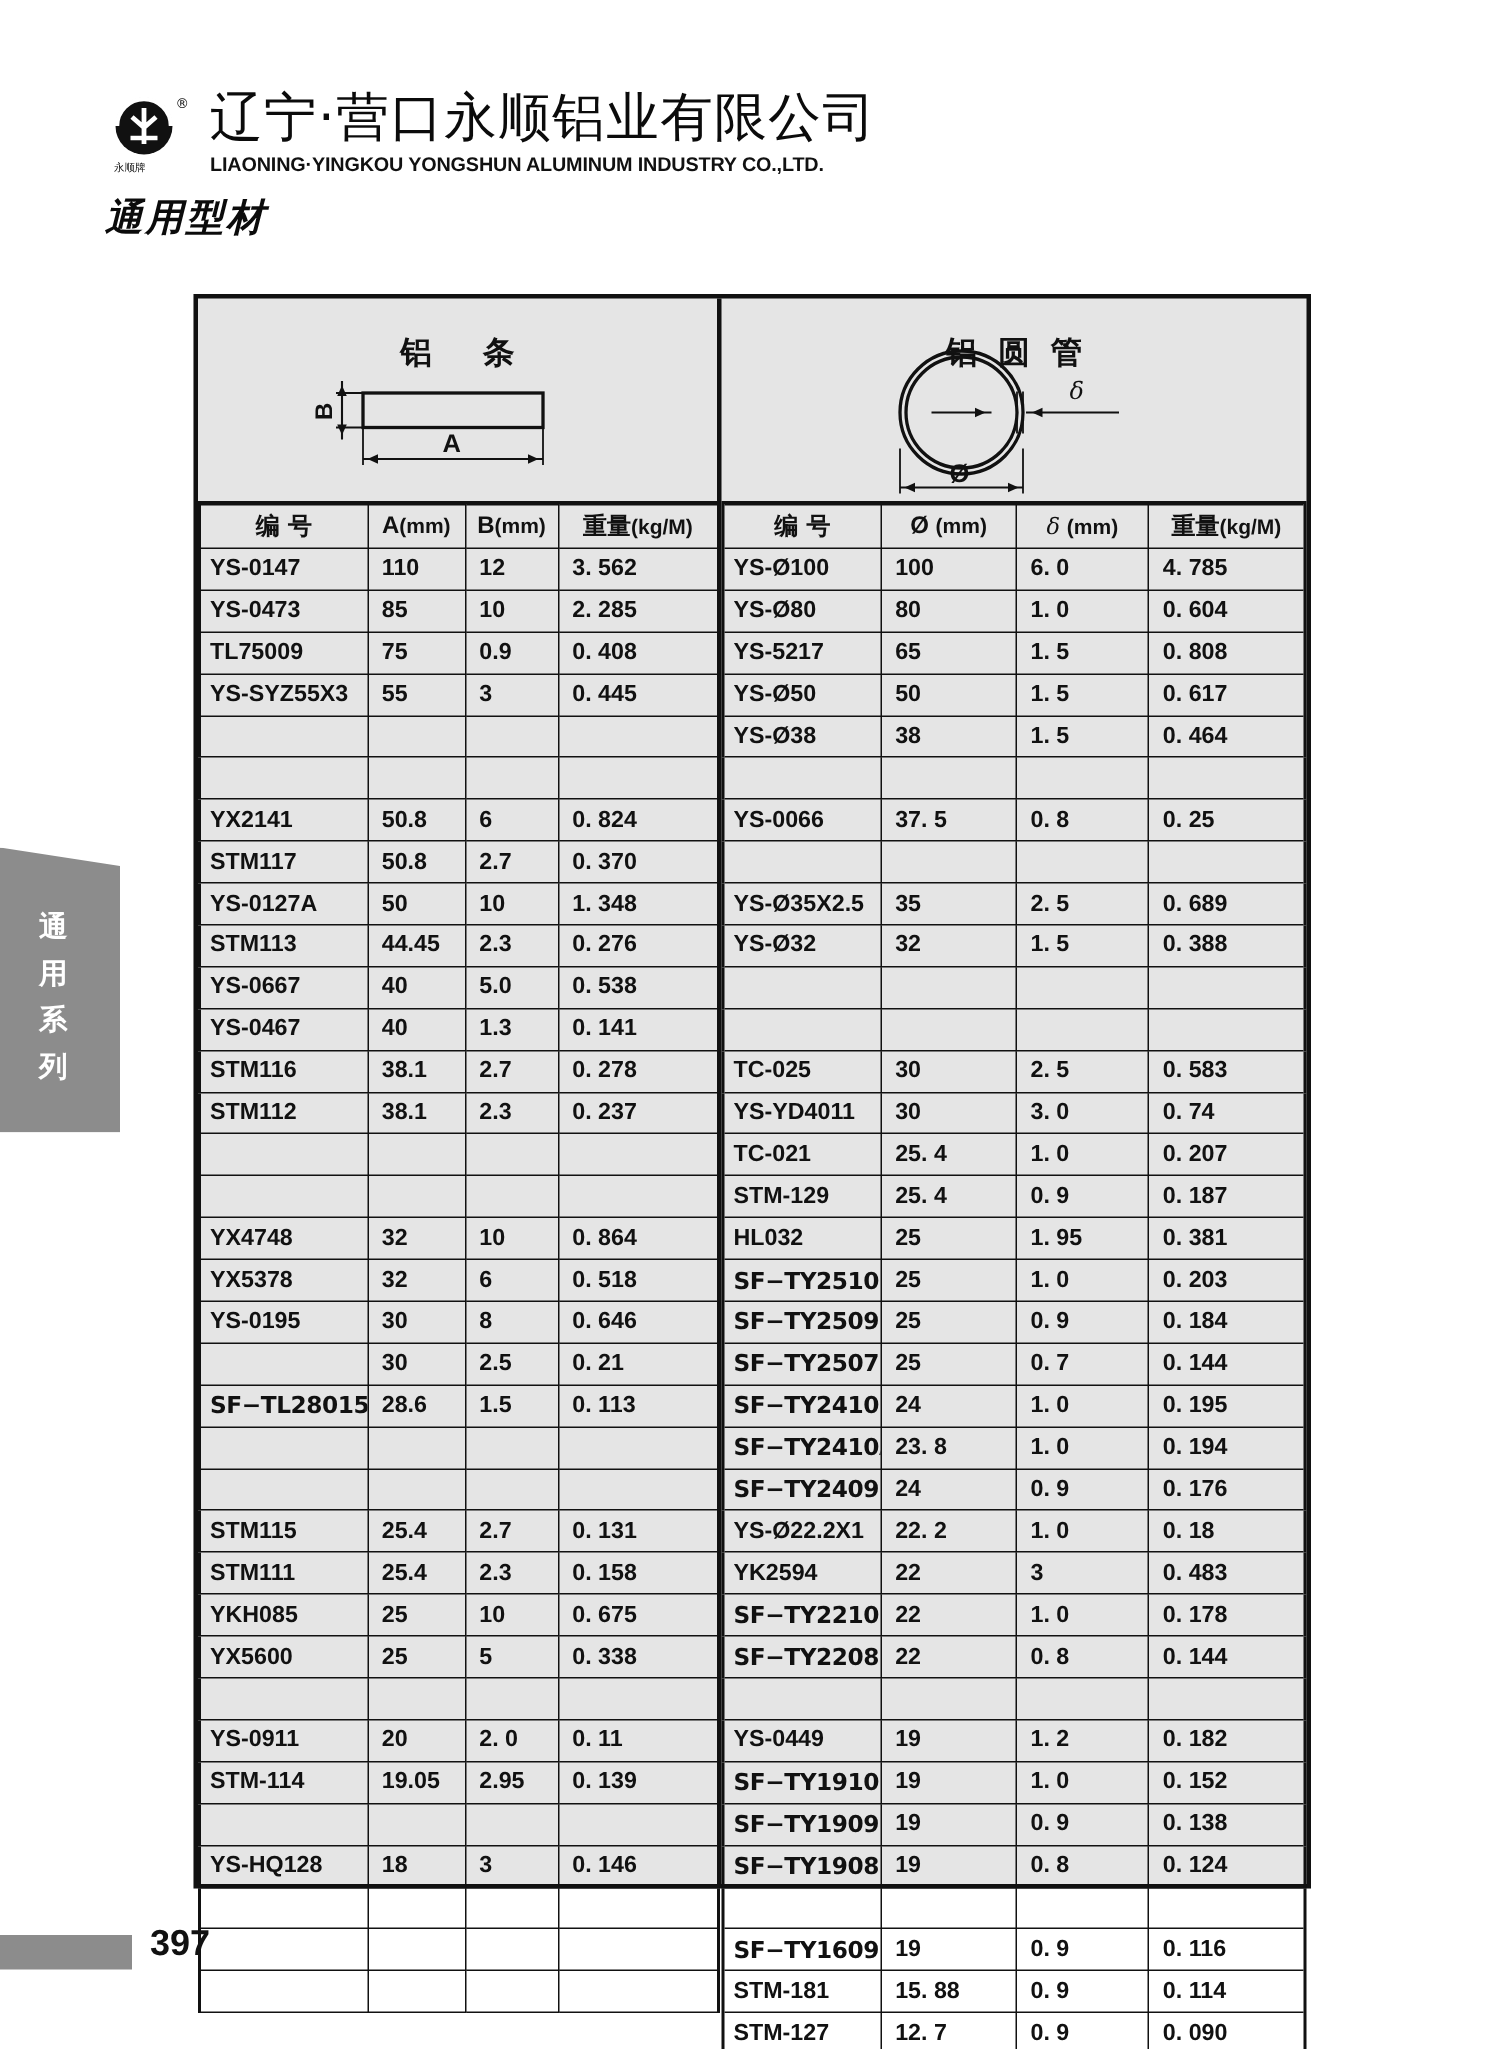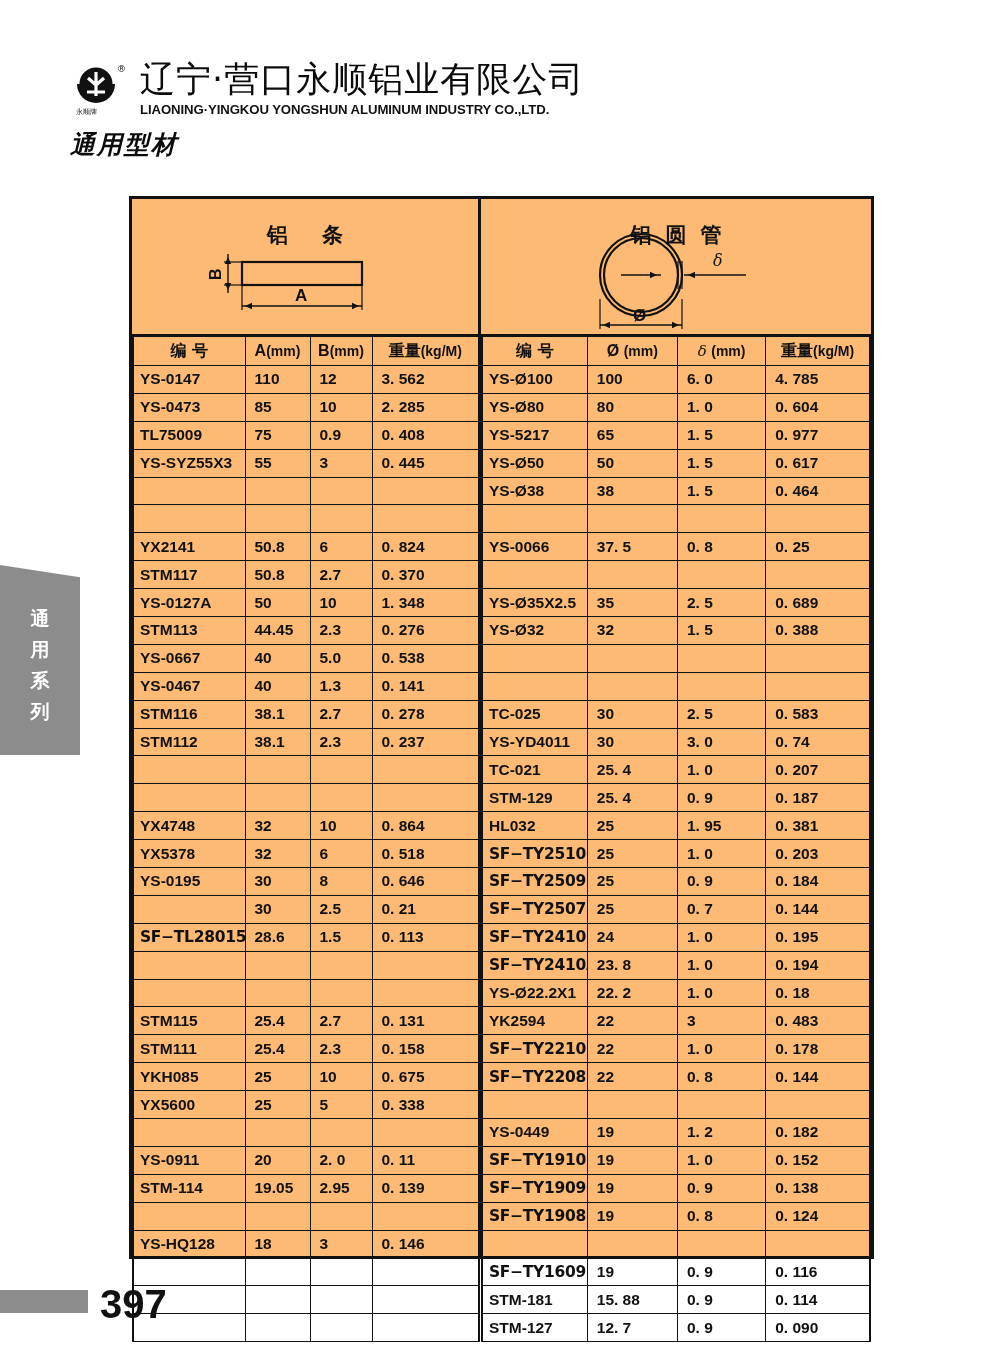--- a/index.html
+++ b/index.html
@@ -43,39 +43,39 @@
   }
   #side-tab .shape{
     position:absolute;inset:0;
     background:#8c8c8c;
     clip-path:polygon(0% 0%, 100% 6.5%, 100% 100%, 0% 100%);
   }
   #side-tab .label{
     position:absolute;left:26px;top:38px;
     width:28px;
     font-size:19px;font-weight:bold;color:#ffffff;
-    line-height:31px;text-align:center;letter-spacing:0px;
+    line-height:31px;letter-spacing:0px;
     font-family:"DejaVu Sans","Liberation Sans",sans-serif;
   }
 
   
   #footer{position:absolute;left:0px;top:1288px;width:300px;height:40px;}
   #footer .bar{position:absolute;left:0;top:2px;width:88px;height:23px;background:#8c8c8c;}
   #footer .pageno{
     position:absolute;left:100px;top:-6px;
-    font-size:40px;font-weight:bold;color:#111;
+    font-size:24px;font-weight:bold;color:#111;
     font-family:"Liberation Sans",sans-serif;
   }
 
   
   #frame{
     position:absolute;left:129px;top:196px;
     width:745px;height:1063px;
     border:3px solid #111;
-    background:#fdba74;
+    background:#e5e5e5;
     box-sizing:border-box;
   }
   .panes{display:flex;width:100%;height:100%;}
   .pane{box-sizing:border-box;}
   .pane.left{width:349px;border-right:3px solid #111;}
   .pane.right{width:390px;}
 
   
   .diagram{
     position:relative;height:137px;box-sizing:border-box;
@@ -473,21 +473,21 @@
             <tr>
               <td>YS-Ø80</td>
               <td class="num">80</td>
               <td class="num">1. 0</td>
               <td class="num">0. 604</td>
             </tr>
             <tr>
               <td>YS-5217</td>
               <td class="num">65</td>
               <td class="num">1. 5</td>
-              <td class="num">0. 977</td>
+              <td class="num">0. 808</td>
             </tr>
             <tr>
               <td>YS-Ø50</td>
               <td class="num">50</td>
               <td class="num">1. 5</td>
               <td class="num">0. 617</td>
             </tr>
             <tr>
               <td>YS-Ø38</td>
               <td class="num">38</td>
@@ -590,20 +590,26 @@
               <td class="num">1. 0</td>
               <td class="num">0. 195</td>
             </tr>
             <tr>
               <td class="altcode">SF−TY2410A</td>
               <td class="num">23. 8</td>
               <td class="num">1. 0</td>
               <td class="num">0. 194</td>
             </tr>
             <tr>
+              <td class="altcode">SF−TY2409</td>
+              <td class="num">24</td>
+              <td class="num">0. 9</td>
+              <td class="num">0. 176</td>
+            </tr>
+            <tr>
               <td>YS-Ø22.2X1</td>
               <td class="num">22. 2</td>
               <td class="num">1. 0</td>
               <td class="num">0. 18</td>
             </tr>
             <tr>
               <td>YK2594</td>
               <td class="num">22</td>
               <td class="num">3</td>
               <td class="num">0. 483</td>

